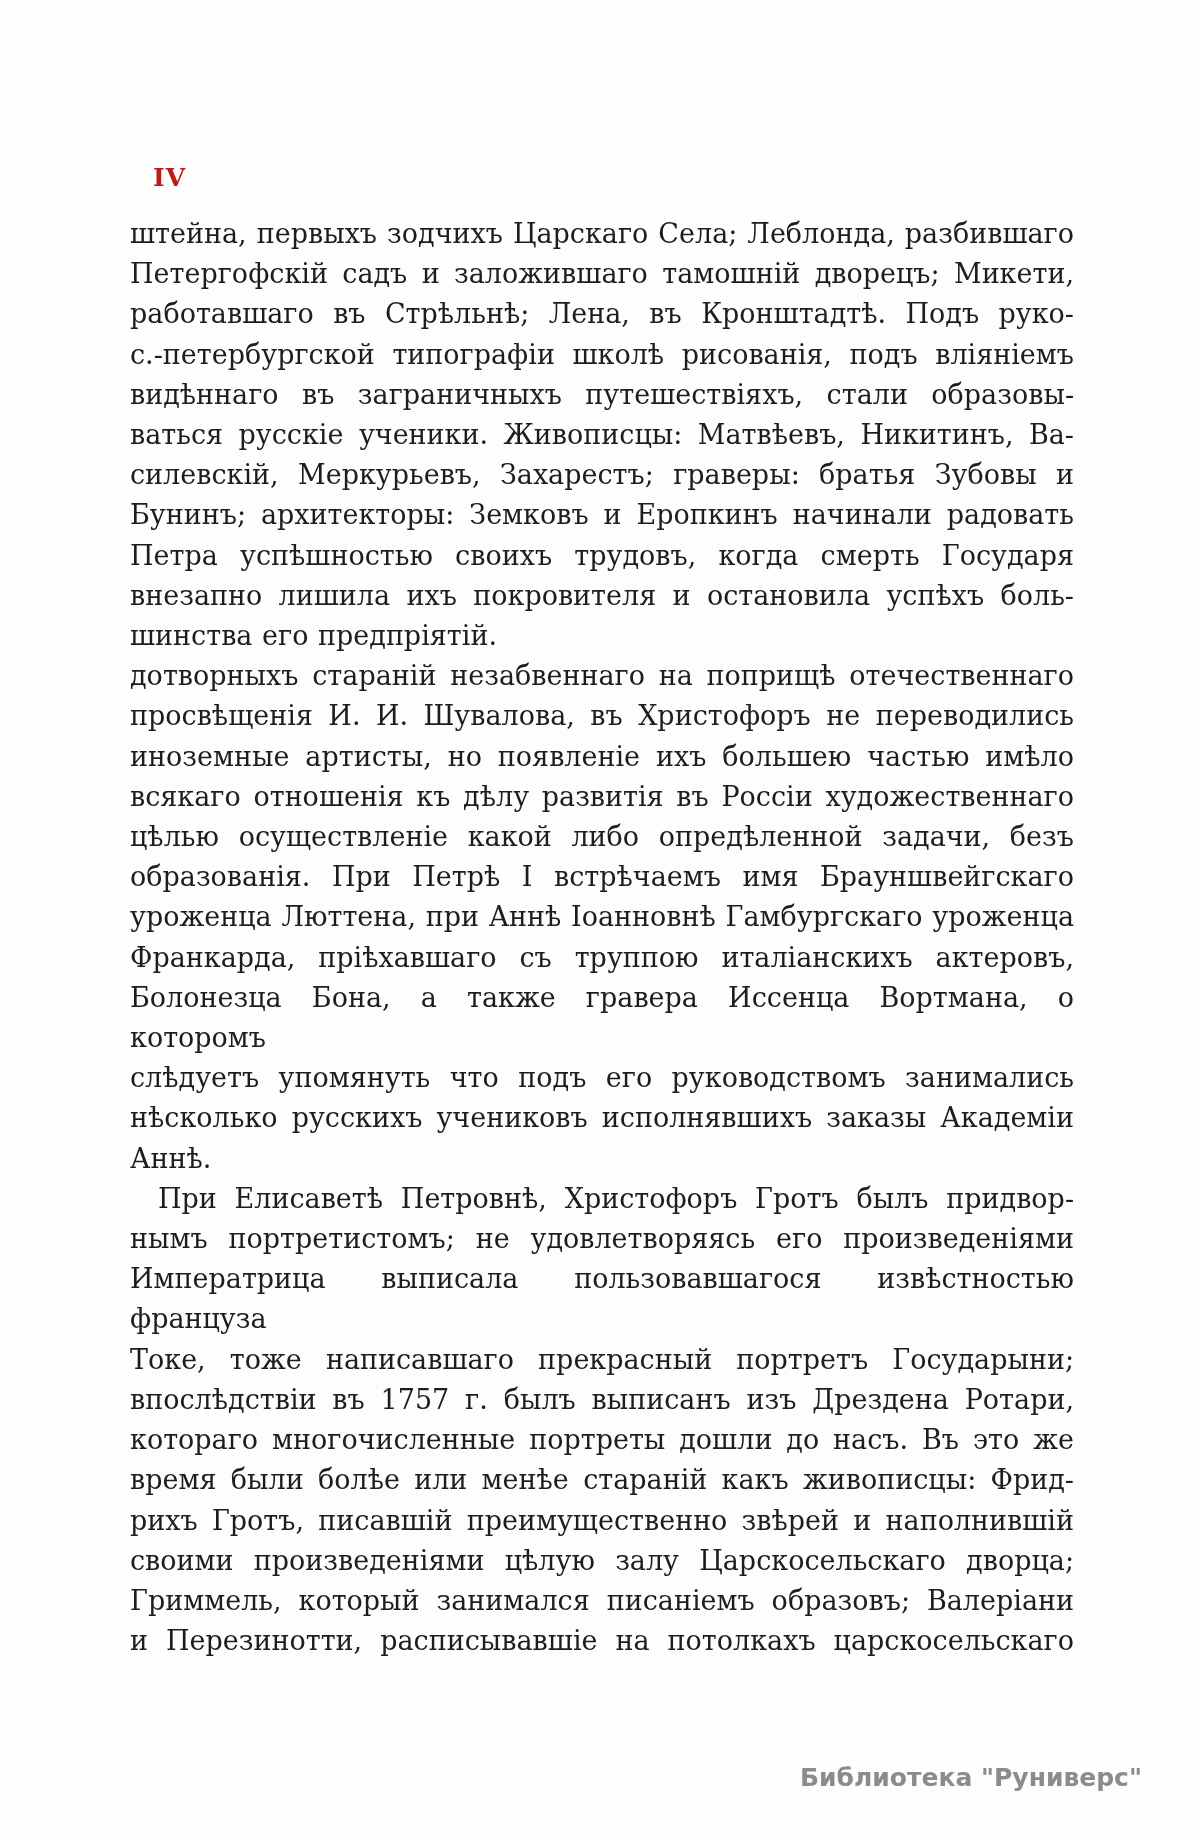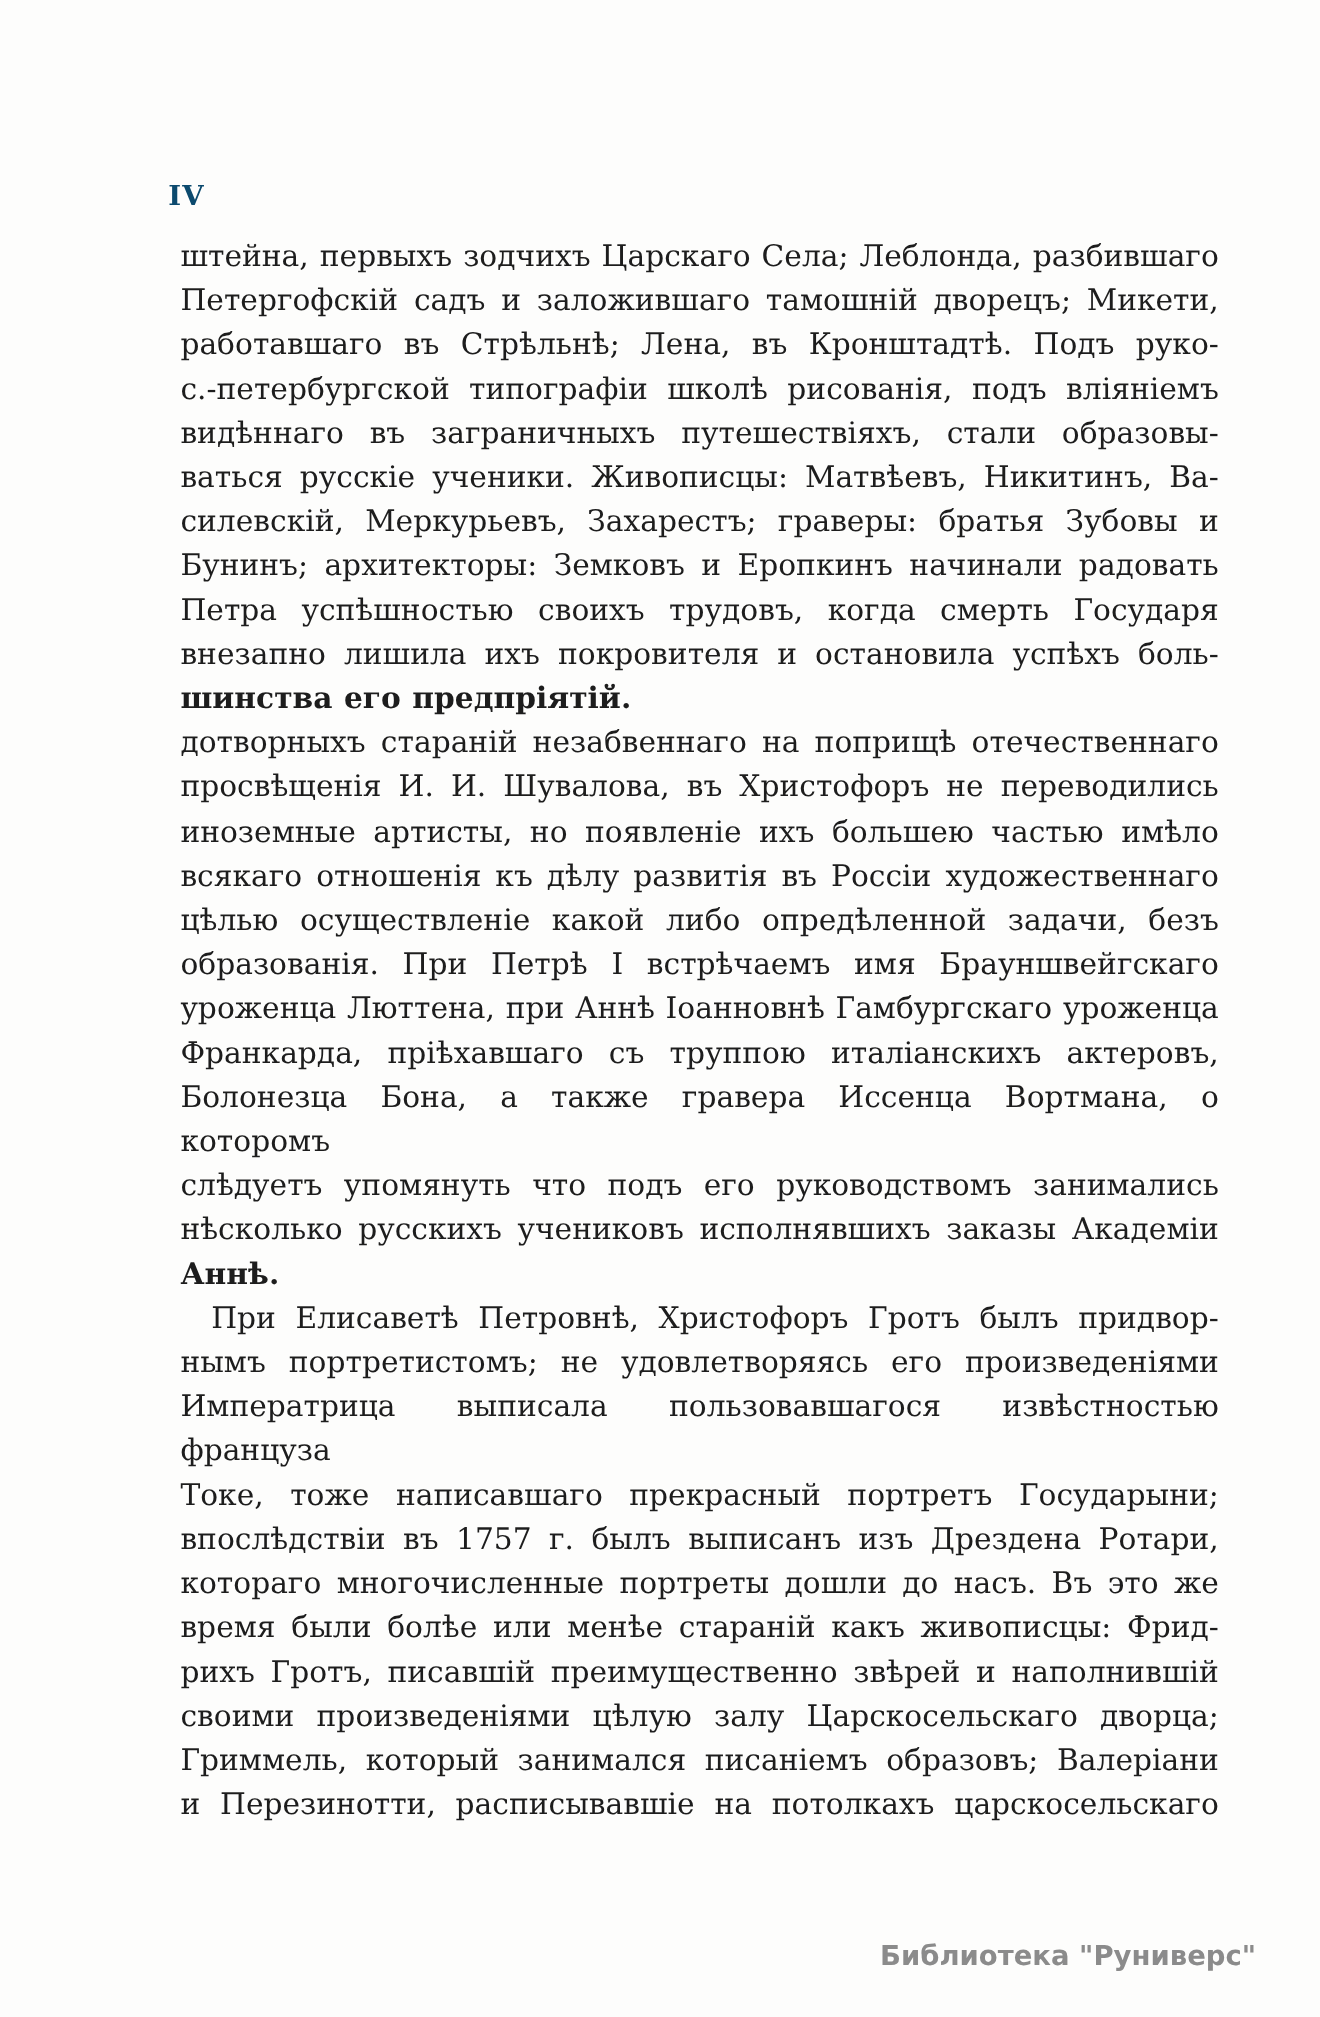--- a/index.html
+++ b/index.html
@@ -21,40 +21,38 @@
     height: 1834px;
     background: #fdfdfc;
   }
   .page-number {
     position: absolute;
     left: 153px;
     top: 163px;
     font-size: 25px;
     font-weight: bold;
     letter-spacing: 1px;
-    color: #0c4a6e;
+    color: #b91c1c;
   }
   .text-block {
     position: absolute;
     left: 130px;
     top: 214px;
     width: 944px;
     color: #1d1d1d;
     font-size: 27px;
     line-height: 40.2px;
-    margin-left: 34px;
   }
   .line {
     text-align: justify;
     text-align-last: justify;
     word-spacing: 1px;
   }
   .line.para-end {
     text-align-last: left;
-    font-weight: bold;
   }
   .line.indent {
     text-indent: 28px;
   }
   .watermark {
     position: absolute;
     left: 800px;
     top: 1763px;
     width: 255px;
     font-family: "DejaVu Sans", "Liberation Sans", sans-serif;

